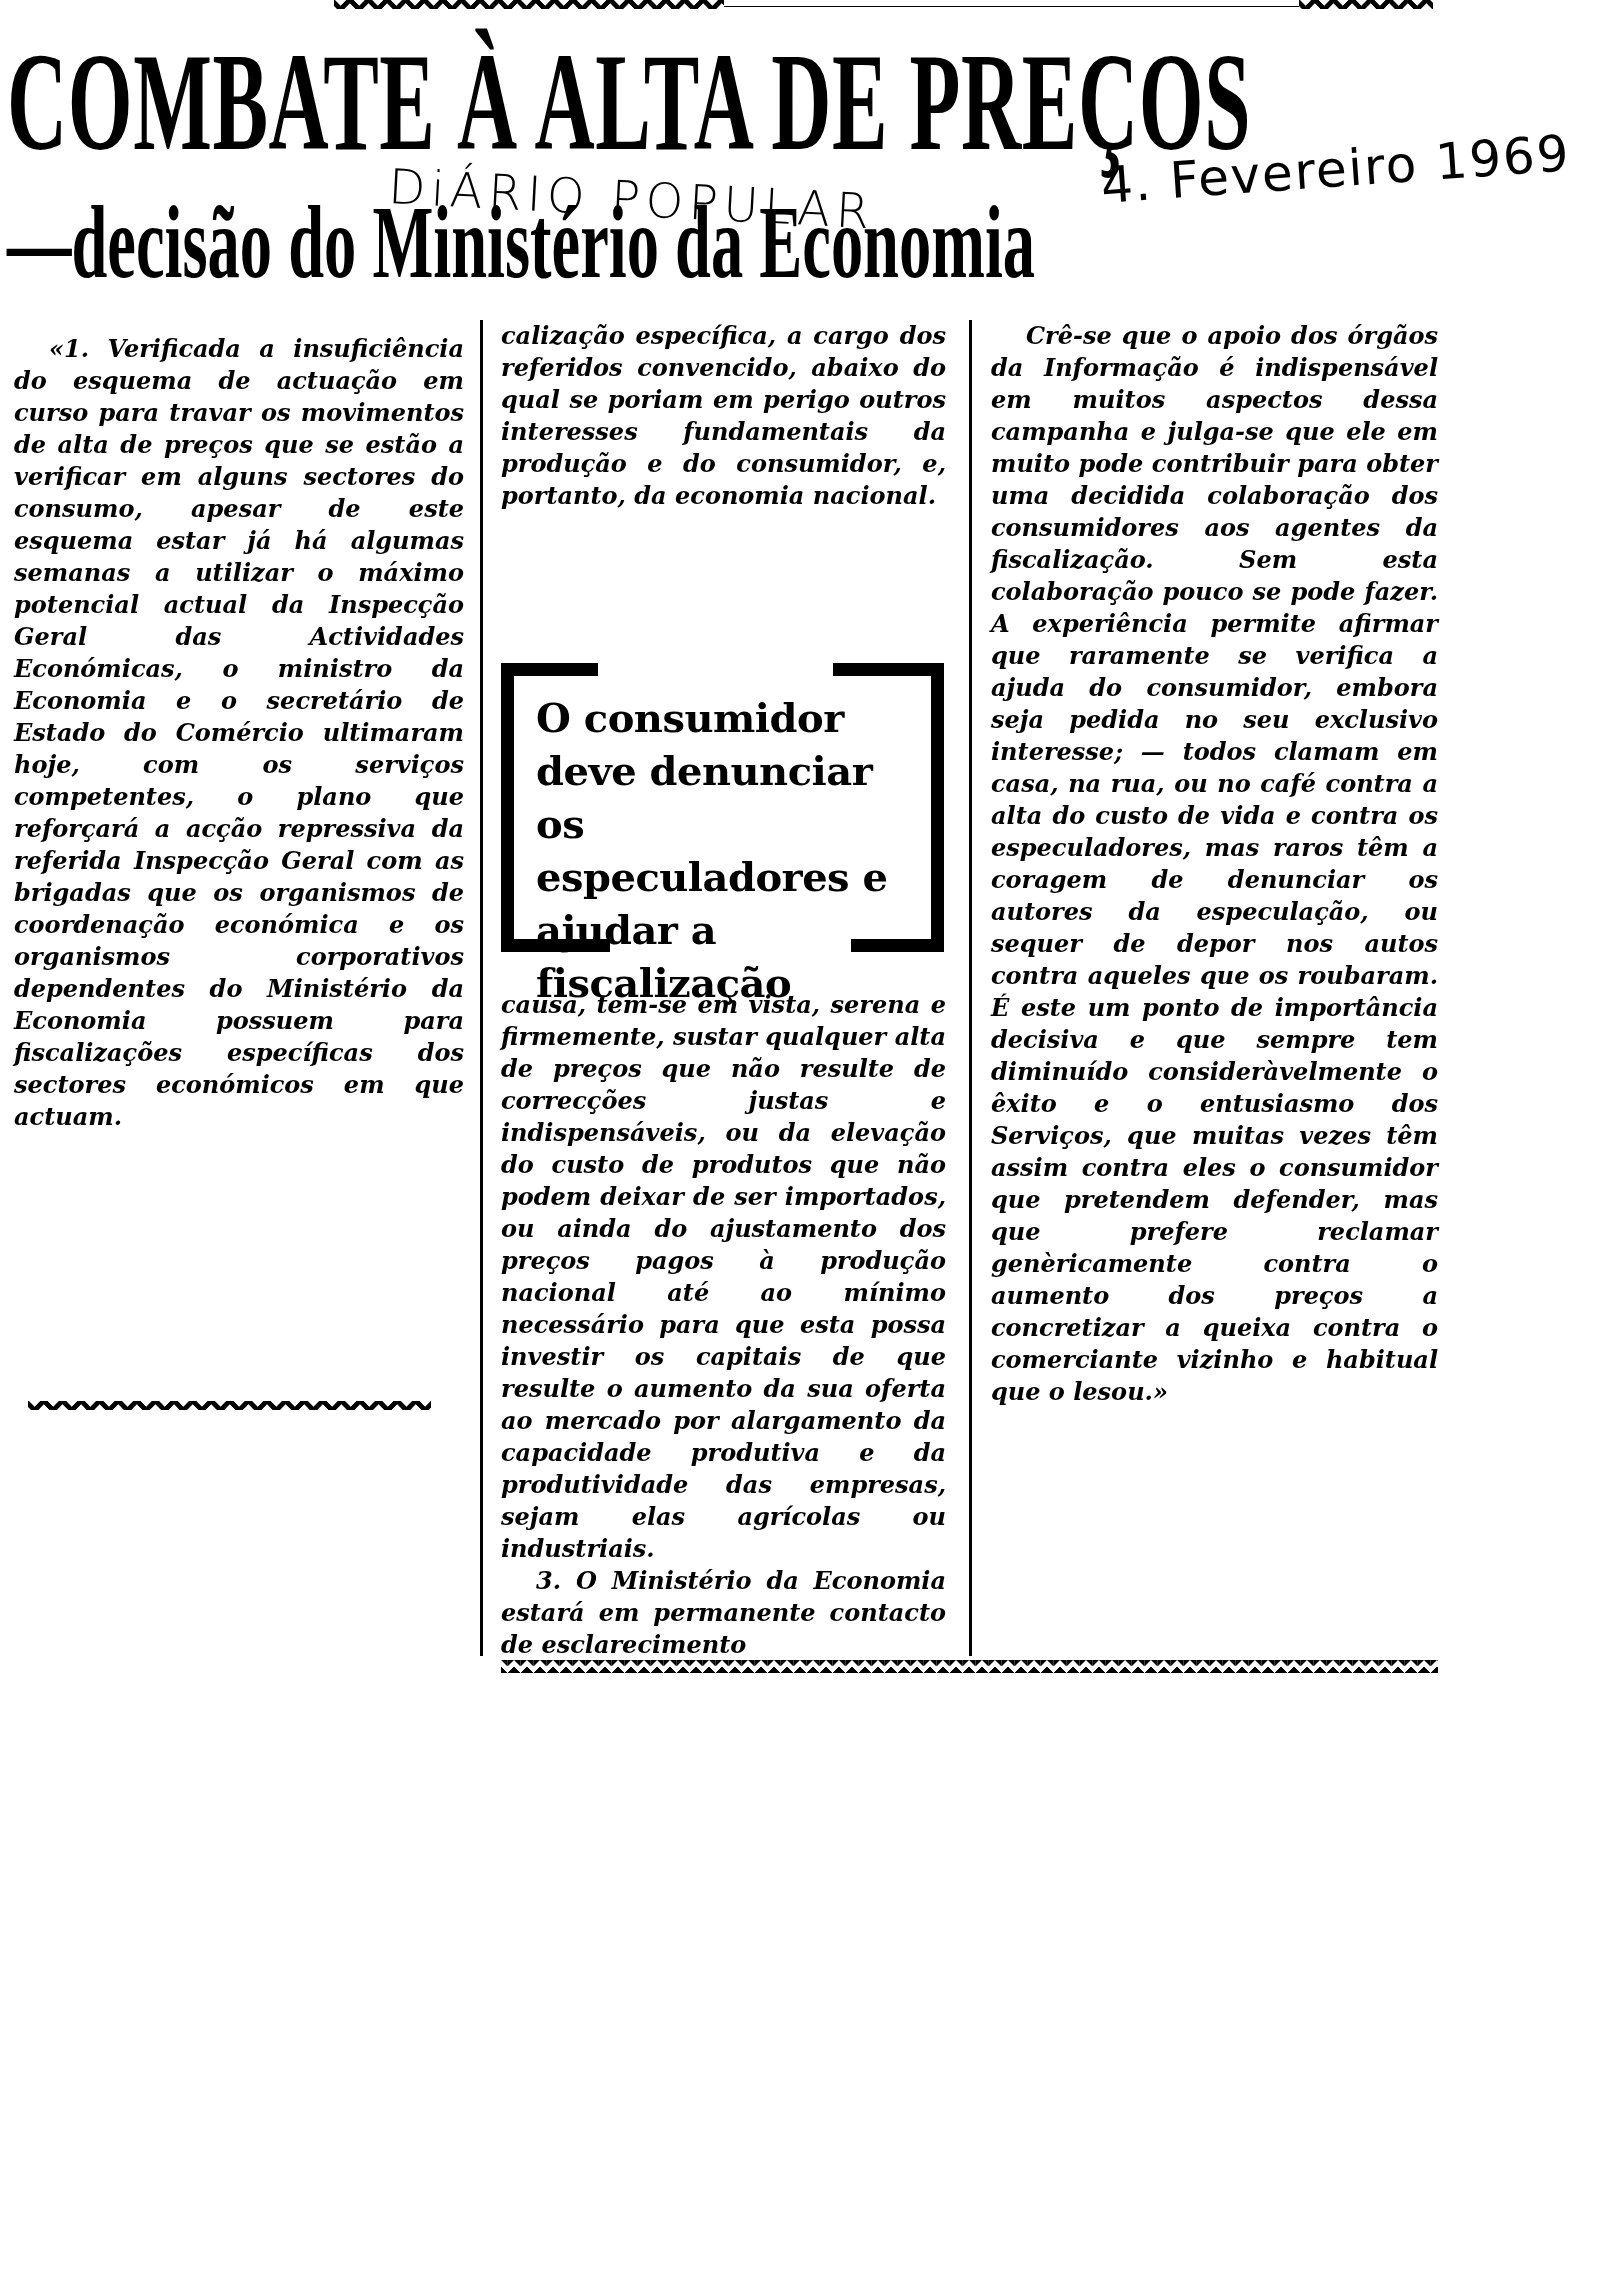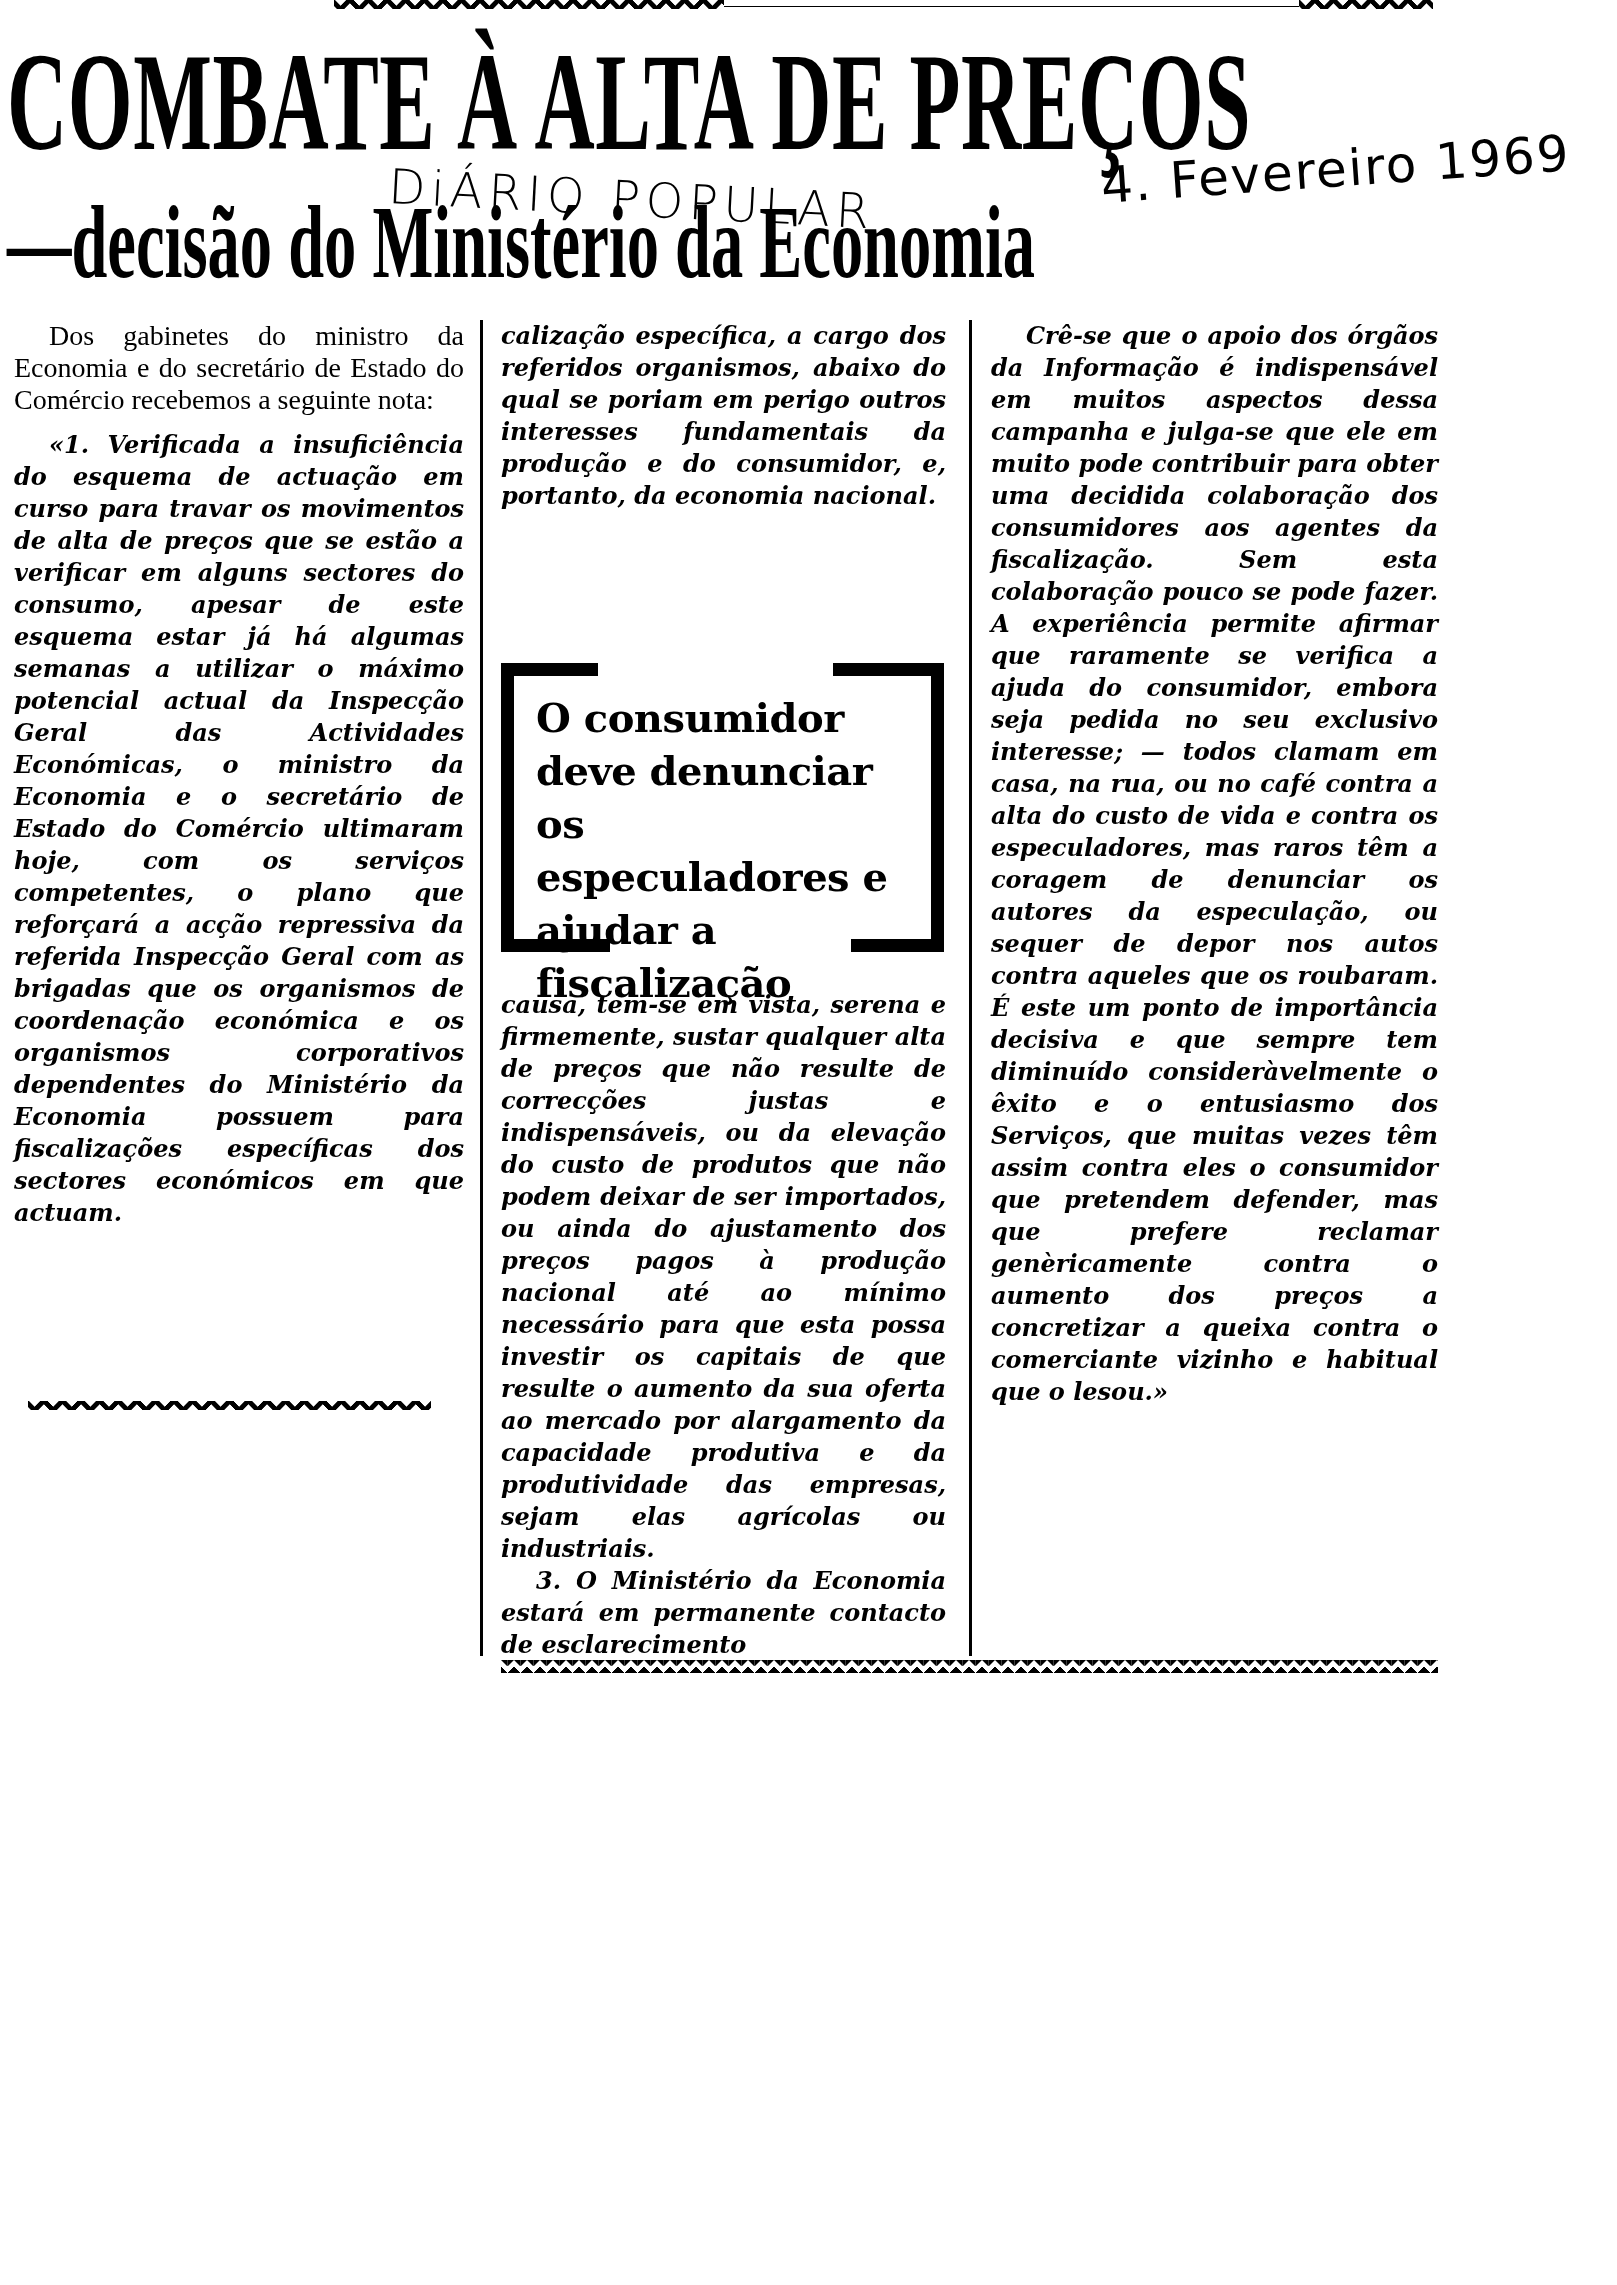--- a/index.html
+++ b/index.html
@@ -77,29 +77,28 @@
 <div class="zig-thin" style="left:1299px; top:0; width:134px;"></div>
 
 <div class="headline"><span>COMBATE À ALTA DE PREÇOS</span></div>
 
 <div class="subhead">—decisão do Ministério da Economia</div>
 
 <div class="handwriting">DiÁRIO POPULAR</div>
 <div class="hand-date">4. Fevereiro 1969</div>
 
 <div class="col" style="left:14px; top:320px; width:450px;">
-  <p class="indent roman" style="line-height:32px;">Dos gabinetes do ministro da Economia e do secretário de Estado do Comércio recebemos a seguinte nota:</p>
   <p class="indent ital gap">«1. Verificada a insuficiência do esquema de actuação em curso para travar os movimentos de alta de preços que se estão a verificar em alguns sectores do consumo, apesar de este esquema estar já há algumas semanas a utilizar o máximo potencial actual da Inspecção Geral das Actividades Económicas, o ministro da Economia e o secretário de Estado do Comércio ultimaram hoje, com os serviços competentes, o plano que reforçará a acção repressiva da referida Inspecção Geral com as brigadas que os organismos de coordenação económica e os organismos corporativos dependentes do Ministério da Economia possuem para fiscalizações específicas dos sectores económicos em que actuam.</p>
 </div>
 <div class="zig-thin" style="left:28px; top:1401px; width:403px;"></div>
 
 <div class="rule" style="left:480px; top:320px; height:1336px;"></div>
 
 <div class="col" style="left:501px; top:320px; width:445px;">
-  <p class="ital">calização específica, a cargo dos referidos organismos, abaixo do qual se poriam em perigo outros interesses fundamentais da produção e do consumidor, e, portanto, da economia nacional.</p>
+  <p class="ital">calização específica, a cargo dos referidos convencido, abaixo do qual se poriam em perigo outros interesses fundamentais da produção e do consumidor, e, portanto, da economia nacional.</p>
 </div>
 
 <div class="pullbox">
   <div class="bar" style="left:0; top:0; width:13px; height:100%;"></div>
   <div class="bar" style="right:0; top:0; width:13px; height:100%;"></div>
   <div class="bar" style="left:0; top:0; width:97px; height:13px;"></div>
   <div class="bar" style="right:0; top:0; width:111px; height:13px;"></div>
   <div class="bar" style="left:0; bottom:0; width:109px; height:13px;"></div>
   <div class="bar" style="right:0; bottom:0; width:93px; height:13px;"></div>
   <div class="pulltext">O consumidor deve denunciar os especuladores e ajudar a fiscalização</div>

